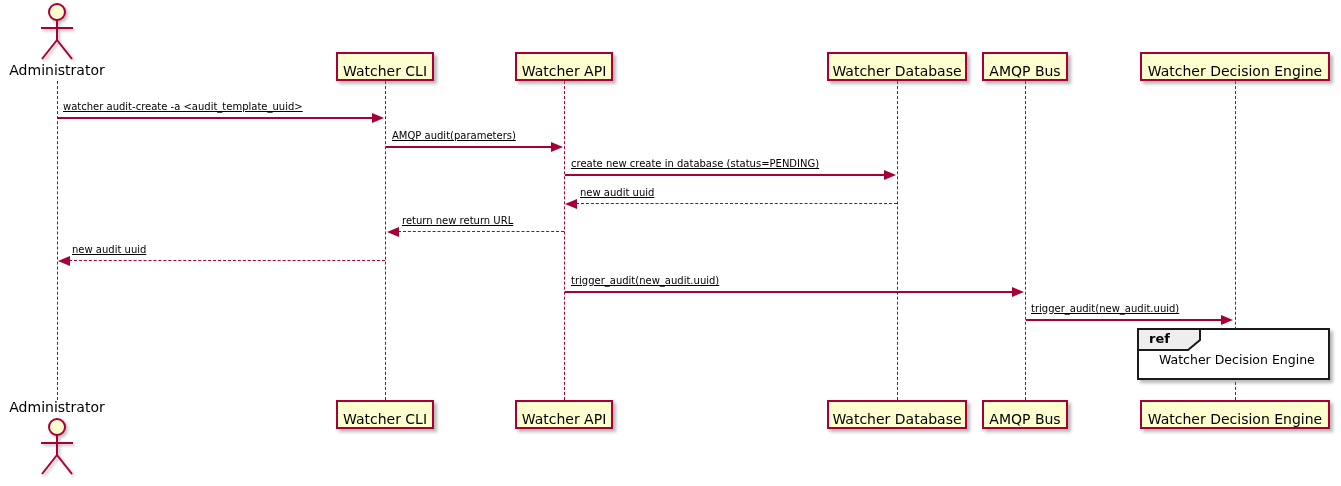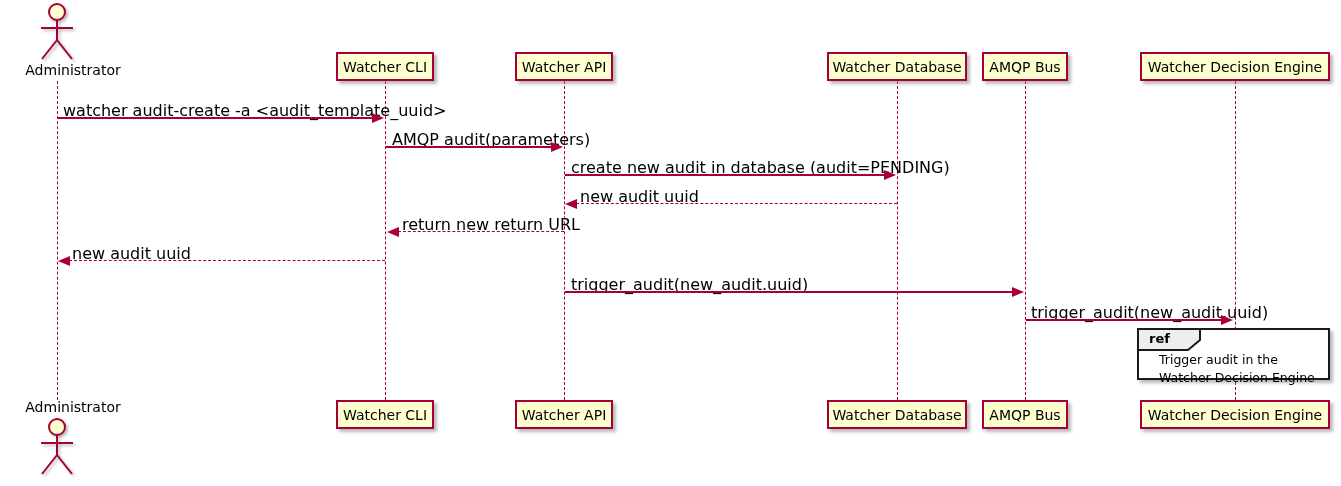--- a/index.html
+++ b/index.html
@@ -24,41 +24,41 @@
     border-left: 1px dashed #A80036;
   }
   .pbox {
     position: absolute;
     box-sizing: border-box;
     height: 29px;
     background: #FEFECE;
     border: 2px solid #A80036;
     box-shadow: 3px 3px 3px rgba(130,130,130,0.55);
     display: flex;
-    align-items: center;
+    align-items: flex-end;
     justify-content: center;
     font-size: 14px;
     white-space: nowrap;
   }
   .actor-label {
     position: absolute;
     width: 110px;
     text-align: center;
     font-size: 14px;
     white-space: nowrap;
-    margin-left: 16px;
   }
   .actor-figure {
     position: absolute;
     filter: drop-shadow(2.5px 2.5px 1.5px rgba(130,130,130,0.55));
   }
   .msg-label {
     position: absolute;
-    font-size: 16px;
-    white-space: nowrap;
+    font-size: 10px;
+    white-space: nowrap;
+    text-decoration: underline;
   }
   .line-solid {
     position: absolute;
     height: 2px;
     background: #A80036;
   }
   .line-dashed {
     position: absolute;
     height: 0;
     border-top: 1px dashed #A80036;
@@ -148,21 +148,21 @@
     <div class="arr-r" style="left:372px;top:113px"></div>
   </div>
 
   <div>
     <div class="msg-label" style="left:392px;top:130px">AMQP audit(parameters)</div>
     <div class="line-solid" style="left:386px;top:146px;width:167px"></div>
     <div class="arr-r" style="left:551px;top:142px"></div>
   </div>
 
   <div>
-    <div class="msg-label" style="left:571px;top:158px">create new audit in database (audit=PENDING)</div>
+    <div class="msg-label" style="left:571px;top:158px">create new create in database (status=PENDING)</div>
     <div class="line-solid" style="left:565px;top:174px;width:321px"></div>
     <div class="arr-r" style="left:884px;top:170px"></div>
   </div>
 
   <div>
     <div class="msg-label" style="left:580px;top:187px">new audit uuid</div>
     <div class="line-dashed" style="left:576px;top:203px;width:321px"></div>
     <div class="arr-l" style="left:565px;top:199px"></div>
   </div>
 
@@ -189,21 +189,20 @@
     <div class="line-solid" style="left:1026px;top:319px;width:197px"></div>
     <div class="arr-r" style="left:1221px;top:315px"></div>
   </div>
 
   <div class="refbox" style="left:1137px;top:328px;width:193px;height:52px">
     <svg class="ref-tab" width="66" height="23" viewBox="0 0 66 23">
       <path d="M1,1 H63 V12 L51,22 H1 Z" fill="#EEEEEE" stroke="#1a1a1a" stroke-width="2"></path>
     </svg>
     <div class="ref-keyword">ref</div>
     <div class="ref-content">
-      <div>Trigger audit in the</div>
       <div>Watcher Decision Engine</div>
     </div>
   </div>
 
   <div class="pbox" style="left:336px;width:98px;top:400px">
       <span>Watcher CLI</span>
     </div>
   <div class="pbox" style="left:515px;width:98px;top:400px">
       <span>Watcher API</span>
     </div>

